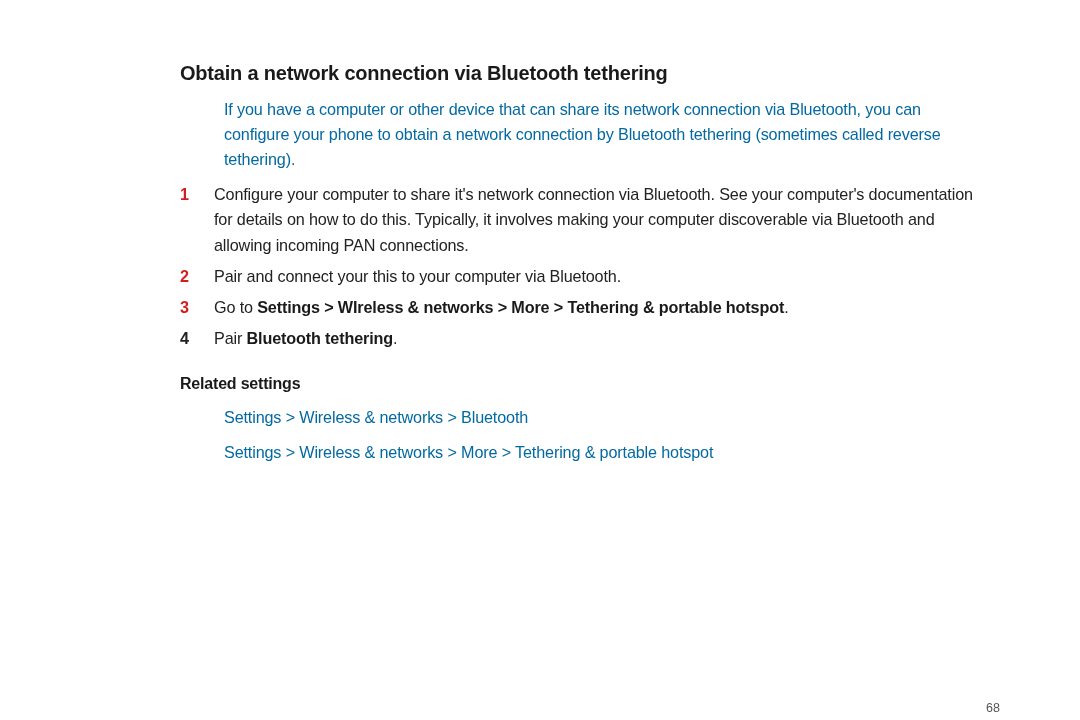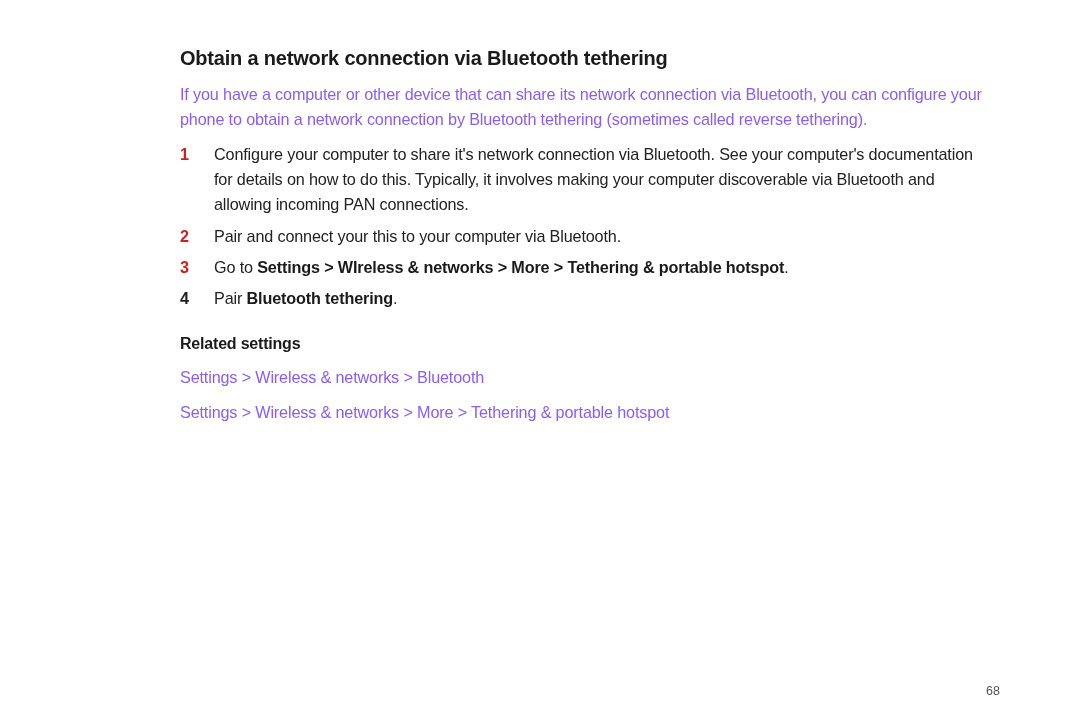--- a/index.html
+++ b/index.html
@@ -1,27 +1,27 @@
 <!DOCTYPE html>
 <html><head>
   <meta charset="utf-8">
   <style>
     * { margin: 0; padding: 0; box-sizing: border-box; }
     html, body { width: 1080px; height: 720px; font-family: "Helvetica Neue", Helvetica, Arial, sans-serif; background: #fff; color: #1a1a1a; }
     .page { position: relative; width: 1080px; height: 720px; padding: 42px 96px 0 180px; }
-    h2.section { font-size: 20px; font-weight: 700; margin-top: 5px; margin-bottom: 12px; letter-spacing: -0.2px; }
+    h2.section { font-size: 20px; font-weight: 700; margin-top: 20px; margin-bottom: 12px; letter-spacing: -0.2px; }
     h3.sub { font-size: 16px; font-weight: 700; margin-top: 24px; margin-bottom: 12px; letter-spacing: -0.2px; }
-    p.body { font-size: 16.2px; line-height: 1.55; font-weight: 300; margin-bottom: 10px; letter-spacing: -0.15px; color: #8b5cf6; }
+    p.body { font-size: 16.2px; line-height: 1.55; font-weight: 300; margin-bottom: 10px; letter-spacing: -0.15px; color: #0369a1; margin-left: 44px; }
     ol.steps { list-style: none; margin: 6px 0 10px 0; }
     ol.steps li { display: flex; align-items: baseline; font-size: 16.2px; line-height: 1.55; font-weight: 300; margin-bottom: 6px; letter-spacing: -0.15px; color: #222; }
     ol.steps li .num { flex: 0 0 34px; font-weight: 700; }
     ol.steps li .txt { flex: 1 1 auto; }
     .num.red { color: #d31e1e; }
     .b { font-weight: 700; color: #1a1a1a; }
-    .page-number { position: absolute; right: 80px; bottom: 22px; font-size: 12.5px; color: #555; font-weight: 400; letter-spacing: 0; }
+    .page-number { position: absolute; right: 80px; bottom: 5px; font-size: 12.5px; color: #555; font-weight: 400; letter-spacing: 0; }
   </style>
 </head>
 <body>
 
 <div class="page">
   <h2 class="section">Obtain a network connection via Bluetooth tethering</h2>
   <p class="body">If you have a computer or other device that can share its network connection via Bluetooth, you can configure your phone to obtain a network connection by Bluetooth tethering (sometimes called reverse tethering).</p>
 
   <ol class="steps">
     <li>

